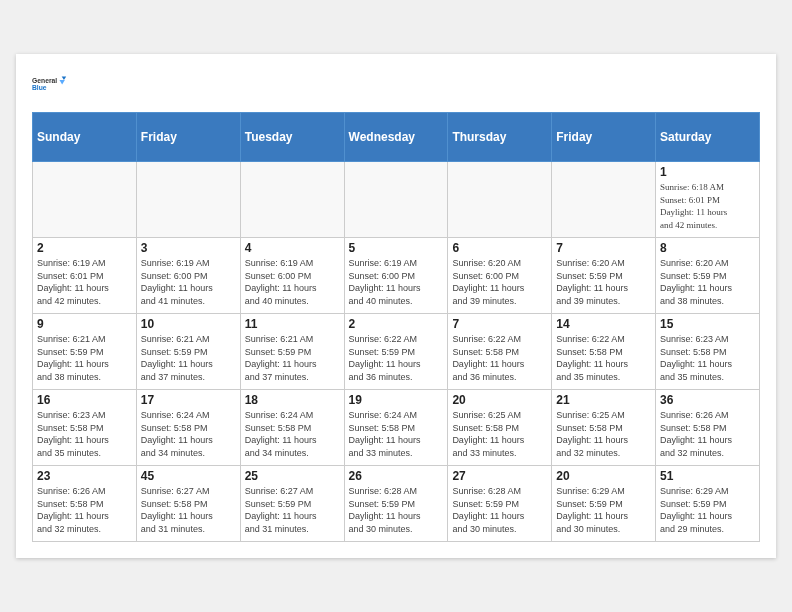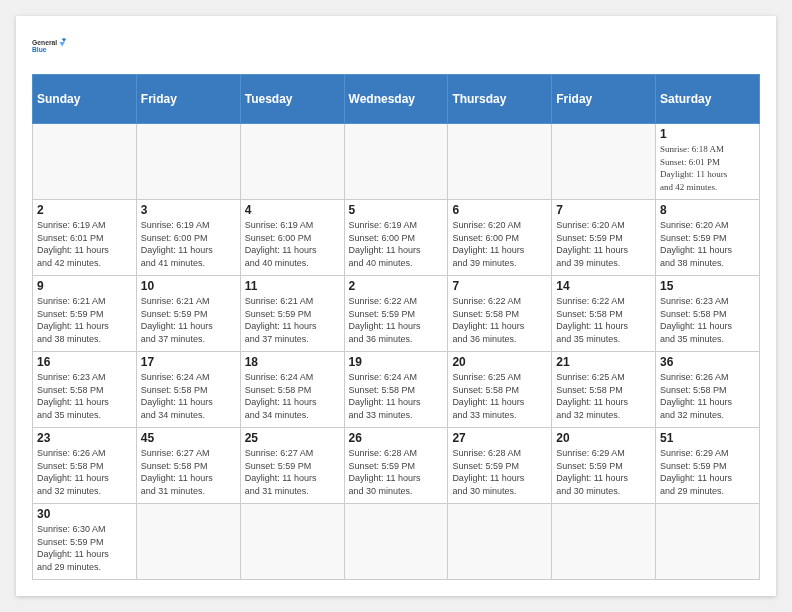--- a/index.html
+++ b/index.html
@@ -331,30 +331,15 @@
 and 30 minutes.</div>
           </td>
           <td>
             <span class="day-number">51</span>
             <div class="day-info" style="white-space: pre-line;">Sunrise: 6:29 AM
 Sunset: 5:59 PM
 Daylight: 11 hours
 and 29 minutes.</div>
           </td>
         </tr>
-        <tr>
-          <td>
-            <span class="day-number">30</span>
-            <div class="day-info" style="white-space: pre-line;">Sunrise: 6:30 AM
-Sunset: 5:59 PM
-Daylight: 11 hours
-and 29 minutes.</div>
-          </td>
-          <td class="empty"></td>
-          <td class="empty"></td>
-          <td class="empty"></td>
-          <td class="empty"></td>
-          <td class="empty"></td>
-          <td class="empty"></td>
-        </tr>
       </tbody>
   </table>
 </div>
 
 </body></html>

